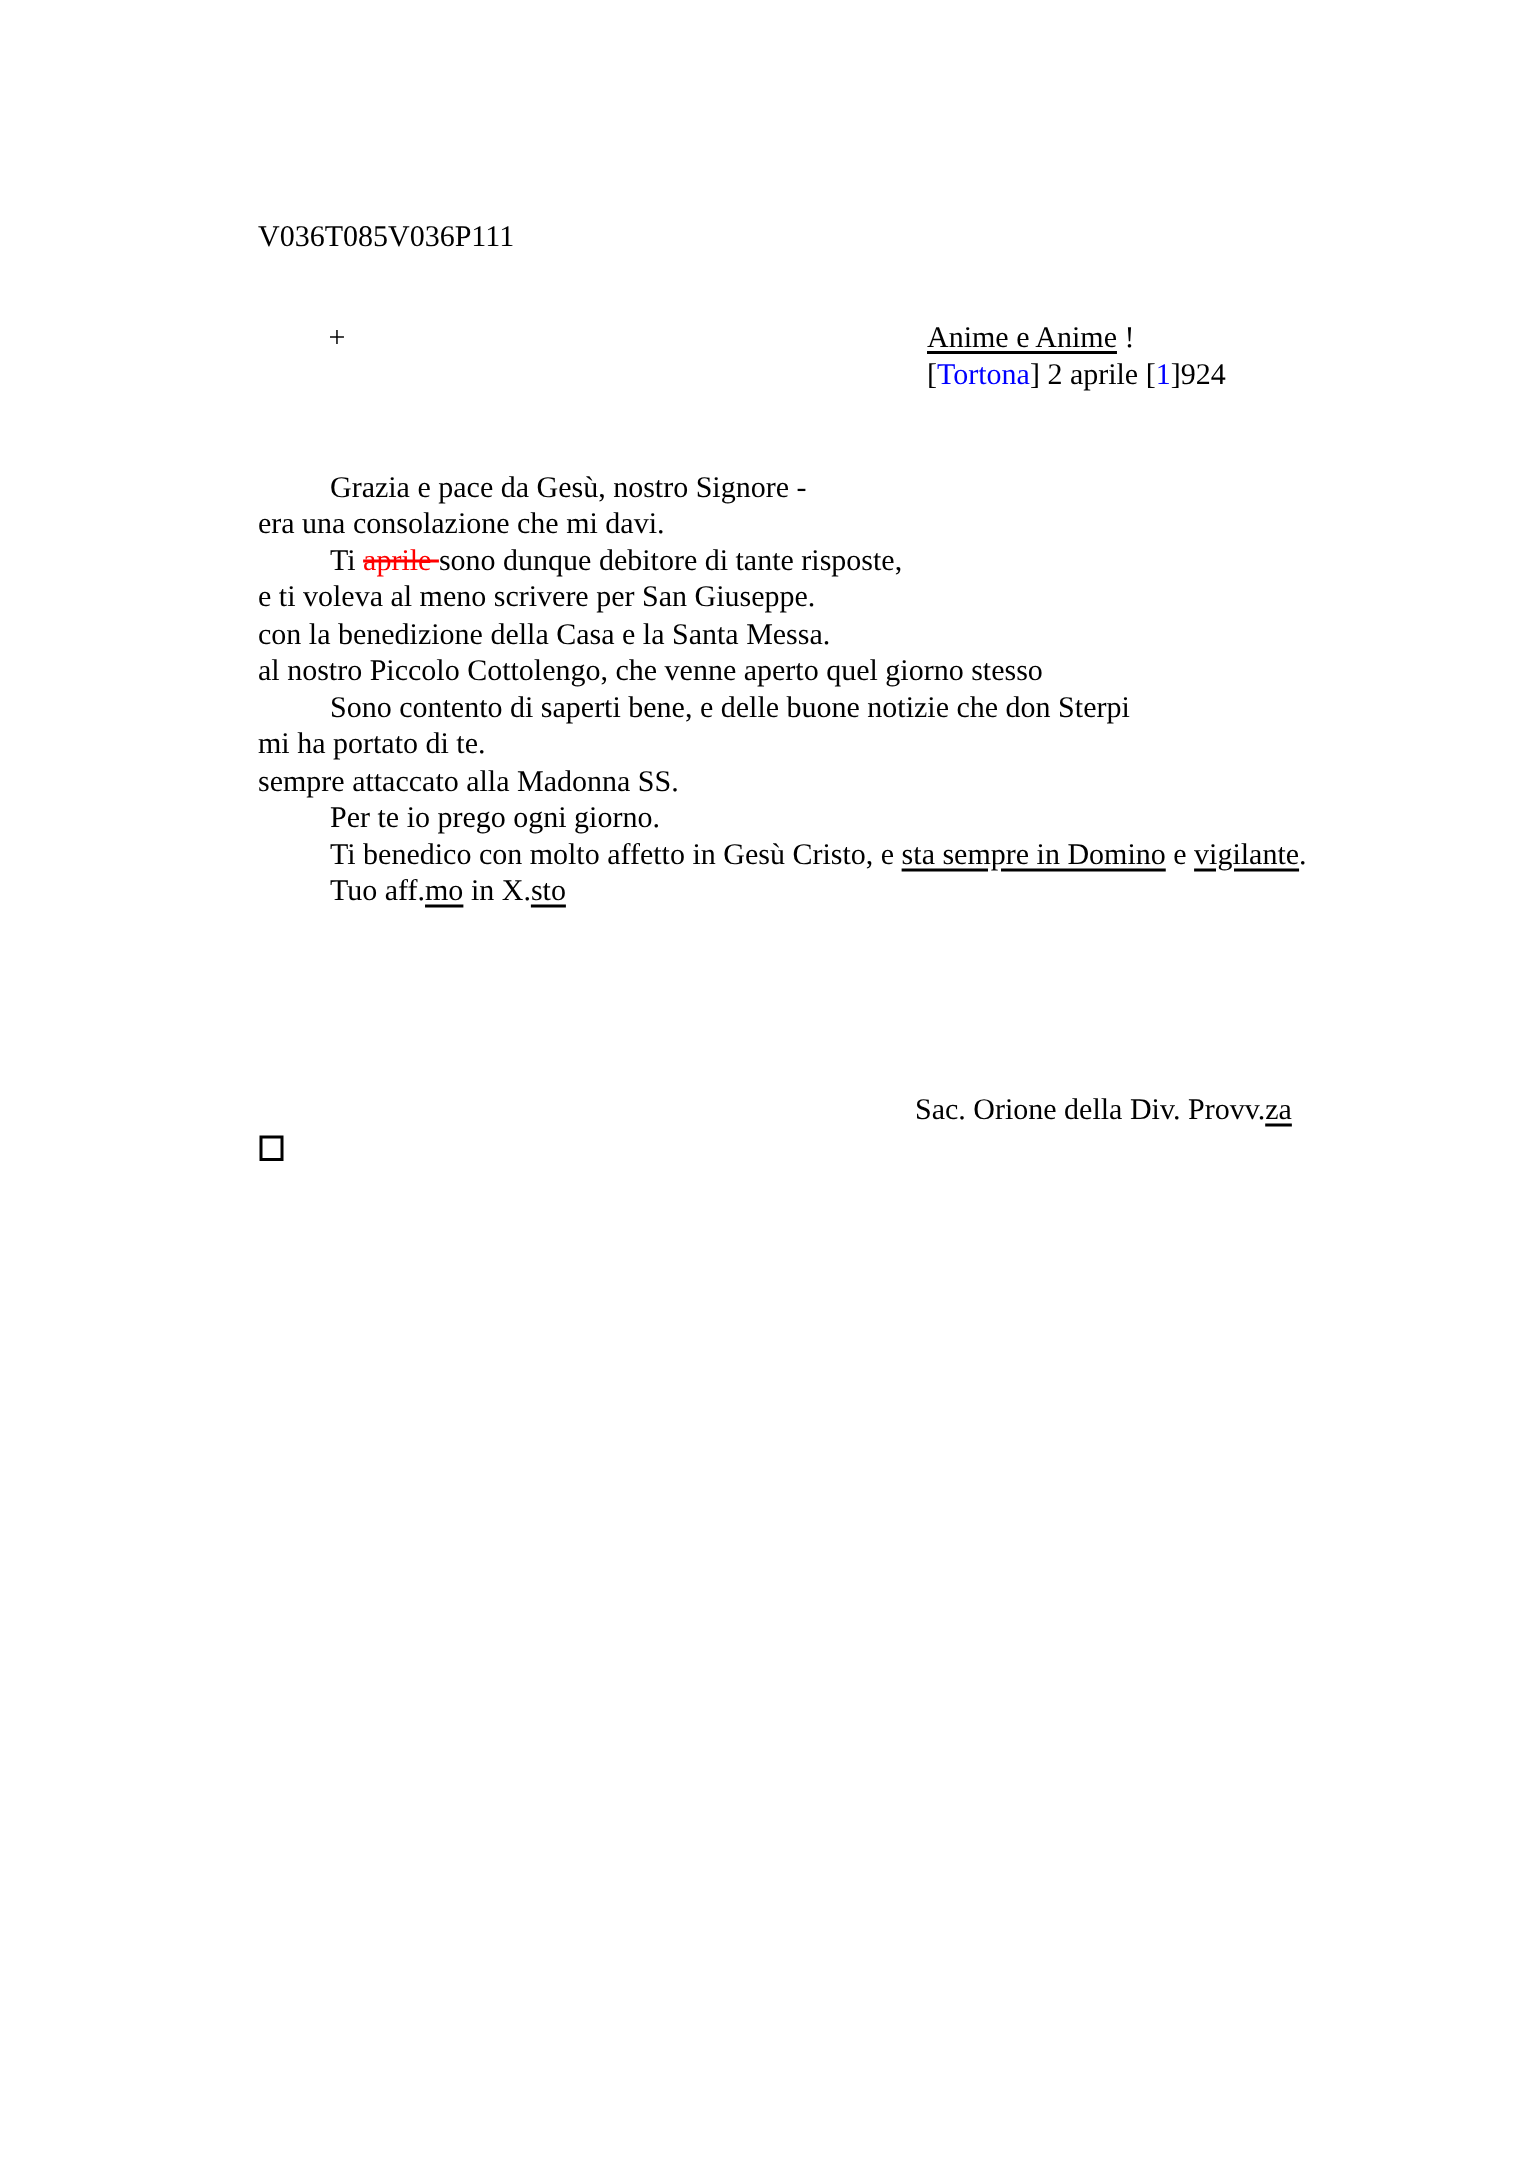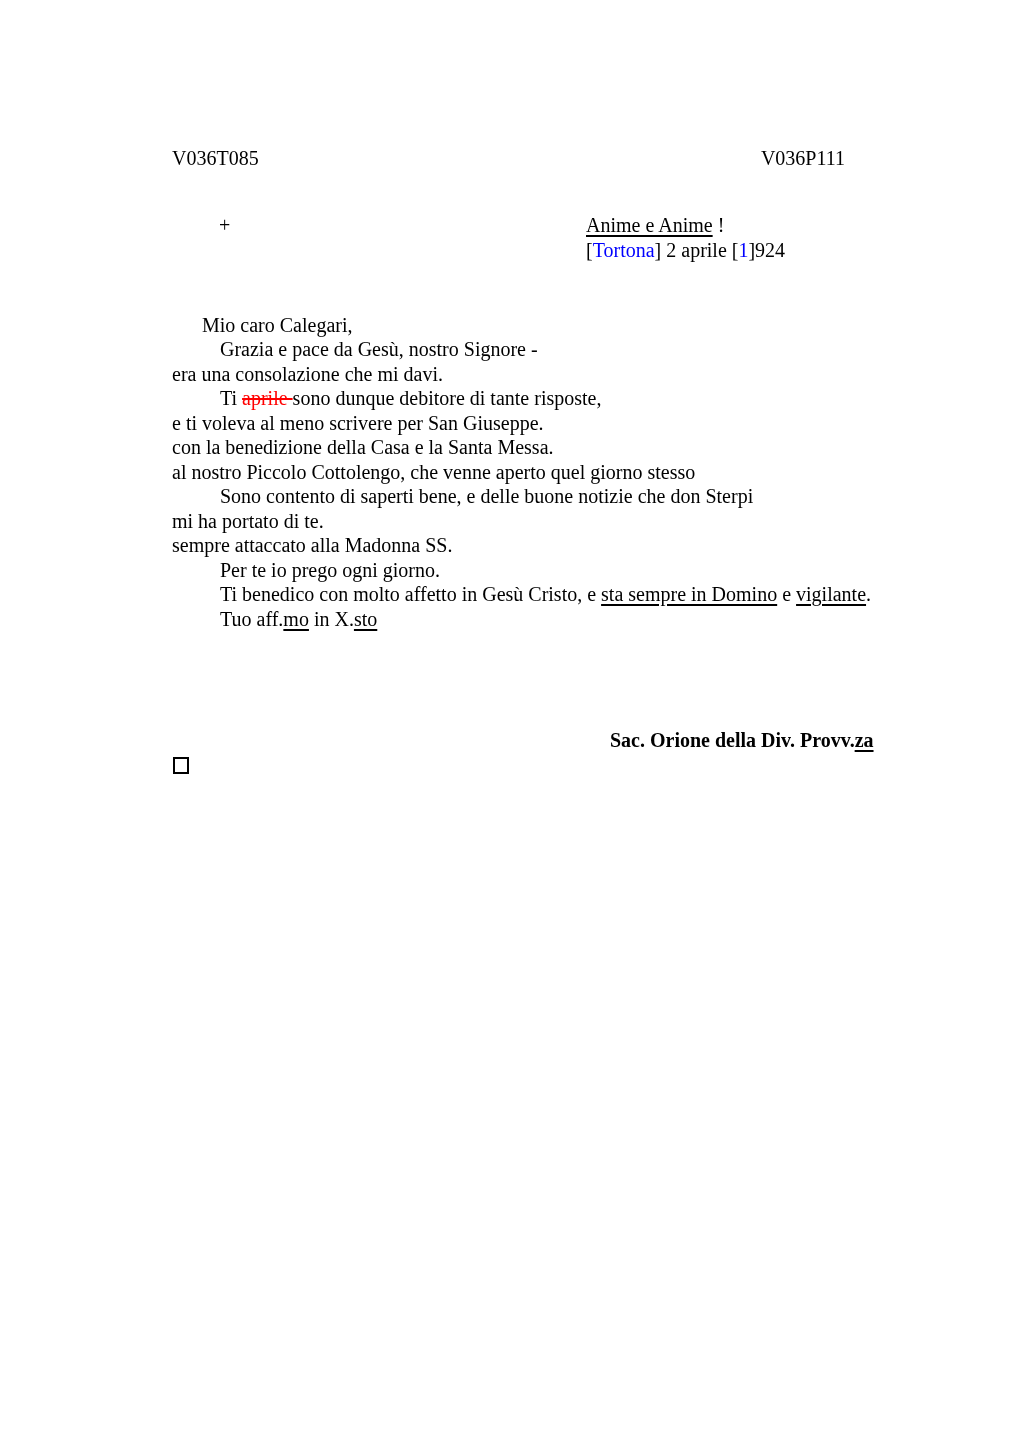--- a/index.html
+++ b/index.html
@@ -17,31 +17,30 @@
     font-size: 20px;
     line-height: 24.5px;
     overflow: hidden;
   }
   .header-row {
     position: absolute;
     top: 146px;
     left: 172px;
     width: 673px;
     display: flex;
-    justify-content: space-between;
   }
   .cross-mark {
     position: absolute;
     top: 213px;
     left: 219px;
   }
   .letterhead {
     position: absolute;
     top: 213px;
-    left: 586px;
+    left: 618px;
   }
   .letter-body {
     position: absolute;
     top: 288px;
     left: 172px;
     width: 780px;
   }
   .letter-line {
     white-space: pre;
     height: 24.5px;
@@ -50,21 +49,20 @@
     text-indent: 48px;
   }
   .blank-line {
     height: 24.5px;
   }
   .signature-line {
     position: absolute;
     top: 728px;
     left: 610px;
     white-space: pre;
-    font-weight: bold;
   }
   .footnote-square {
     position: absolute;
     top: 757px;
     left: 173px;
     width: 12px;
     height: 13px;
     border: 2px solid var(--ink, #000000);
     background: transparent;
   }
@@ -93,23 +91,20 @@
   </div>
 
   <div class="cross-mark">+</div>
 
   <div class="letterhead">
     <div class="letter-line"><span class="seg-underline">Anime e Anime</span><span class="seg-plain"> !</span></div>
     <div class="letter-line"><span class="seg-plain">[</span><span class="seg-blue">Tortona</span><span class="seg-plain">] 2 aprile [</span><span class="seg-blue">1</span><span class="seg-plain">]924</span></div>
   </div>
 
   <div class="letter-body">
-    <div class="letter-line indented">
-      <span>Mio caro Calegari,</span>
-    </div>
     <div class="blank-line"></div>
     <div>
         <div class="letter-line indented"><span class="seg-plain">Grazia e pace da Gesù, nostro Signore -</span></div>
         <div class="letter-line"><span class="seg-plain">era una consolazione che mi davi.</span></div>
         <div class="letter-line indented"><span class="seg-plain">Ti </span><span class="seg-red-strike">aprile </span><span class="seg-plain">sono dunque debitore di tante risposte,</span></div>
         <div class="letter-line"><span class="seg-plain">e ti voleva al meno scrivere per San Giuseppe.</span></div>
         <div class="letter-line"><span class="seg-plain">con la benedizione della Casa e la Santa Messa.</span></div>
         <div class="letter-line"><span class="seg-plain">al nostro Piccolo Cottolengo, che venne aperto quel giorno stesso</span></div>
         <div class="letter-line indented"><span class="seg-plain">Sono contento di saperti bene, e delle buone notizie che don Sterpi</span></div>
         <div class="letter-line"><span class="seg-plain">mi ha portato di te.</span></div>

